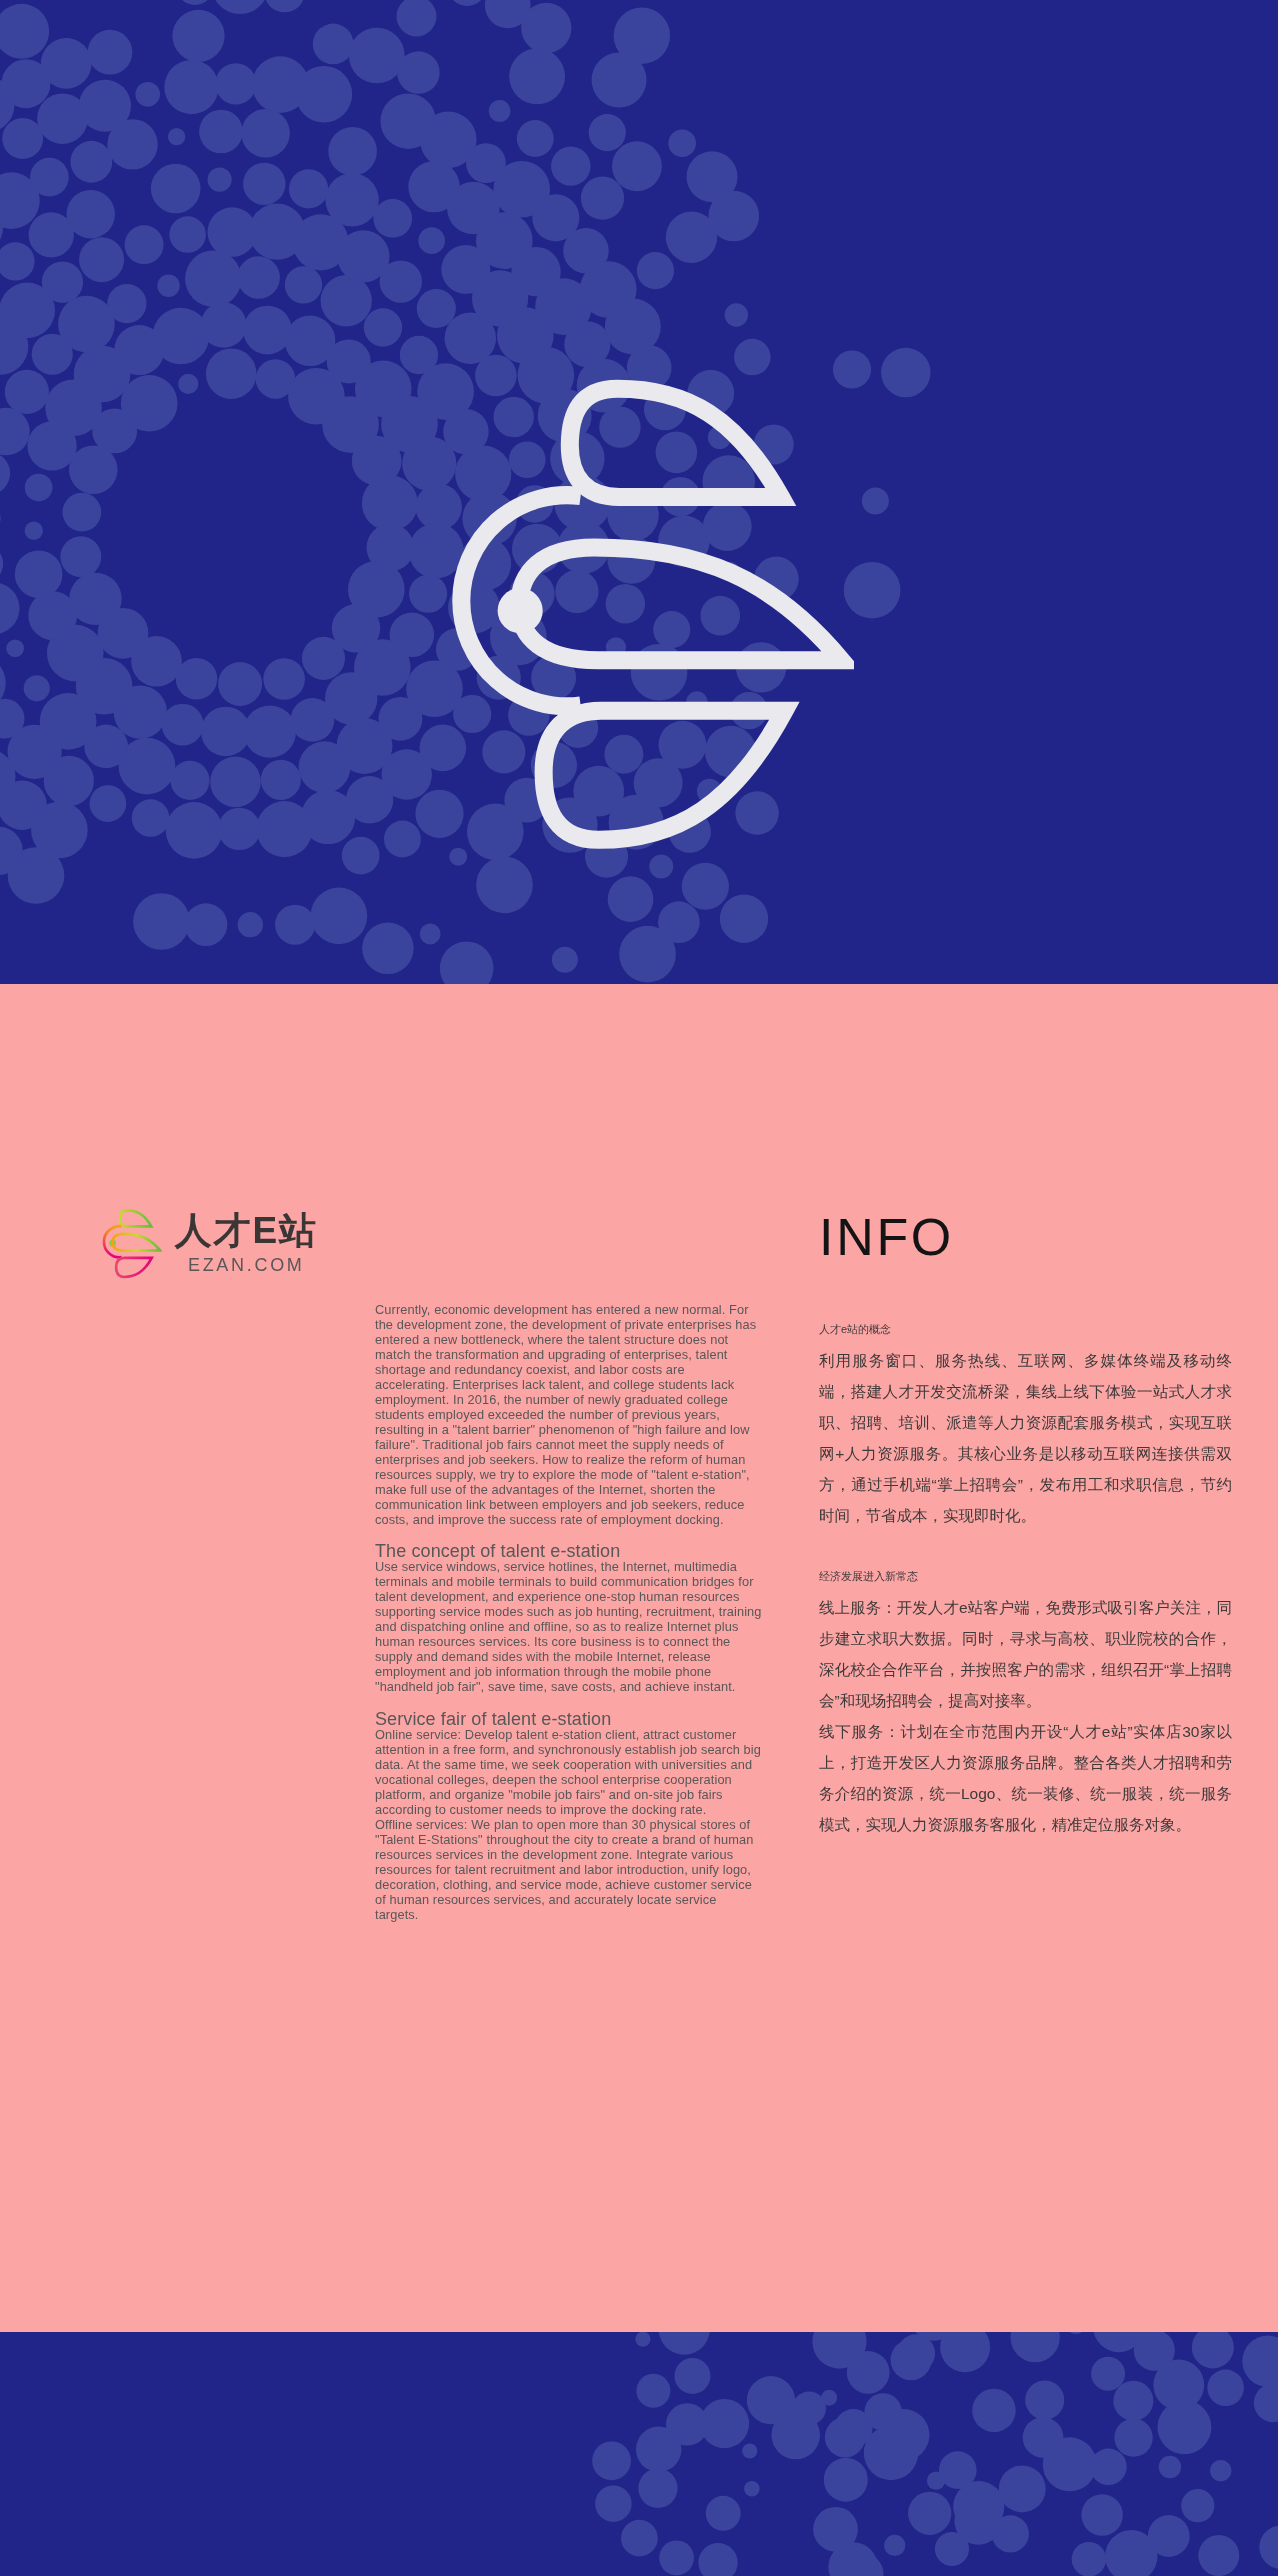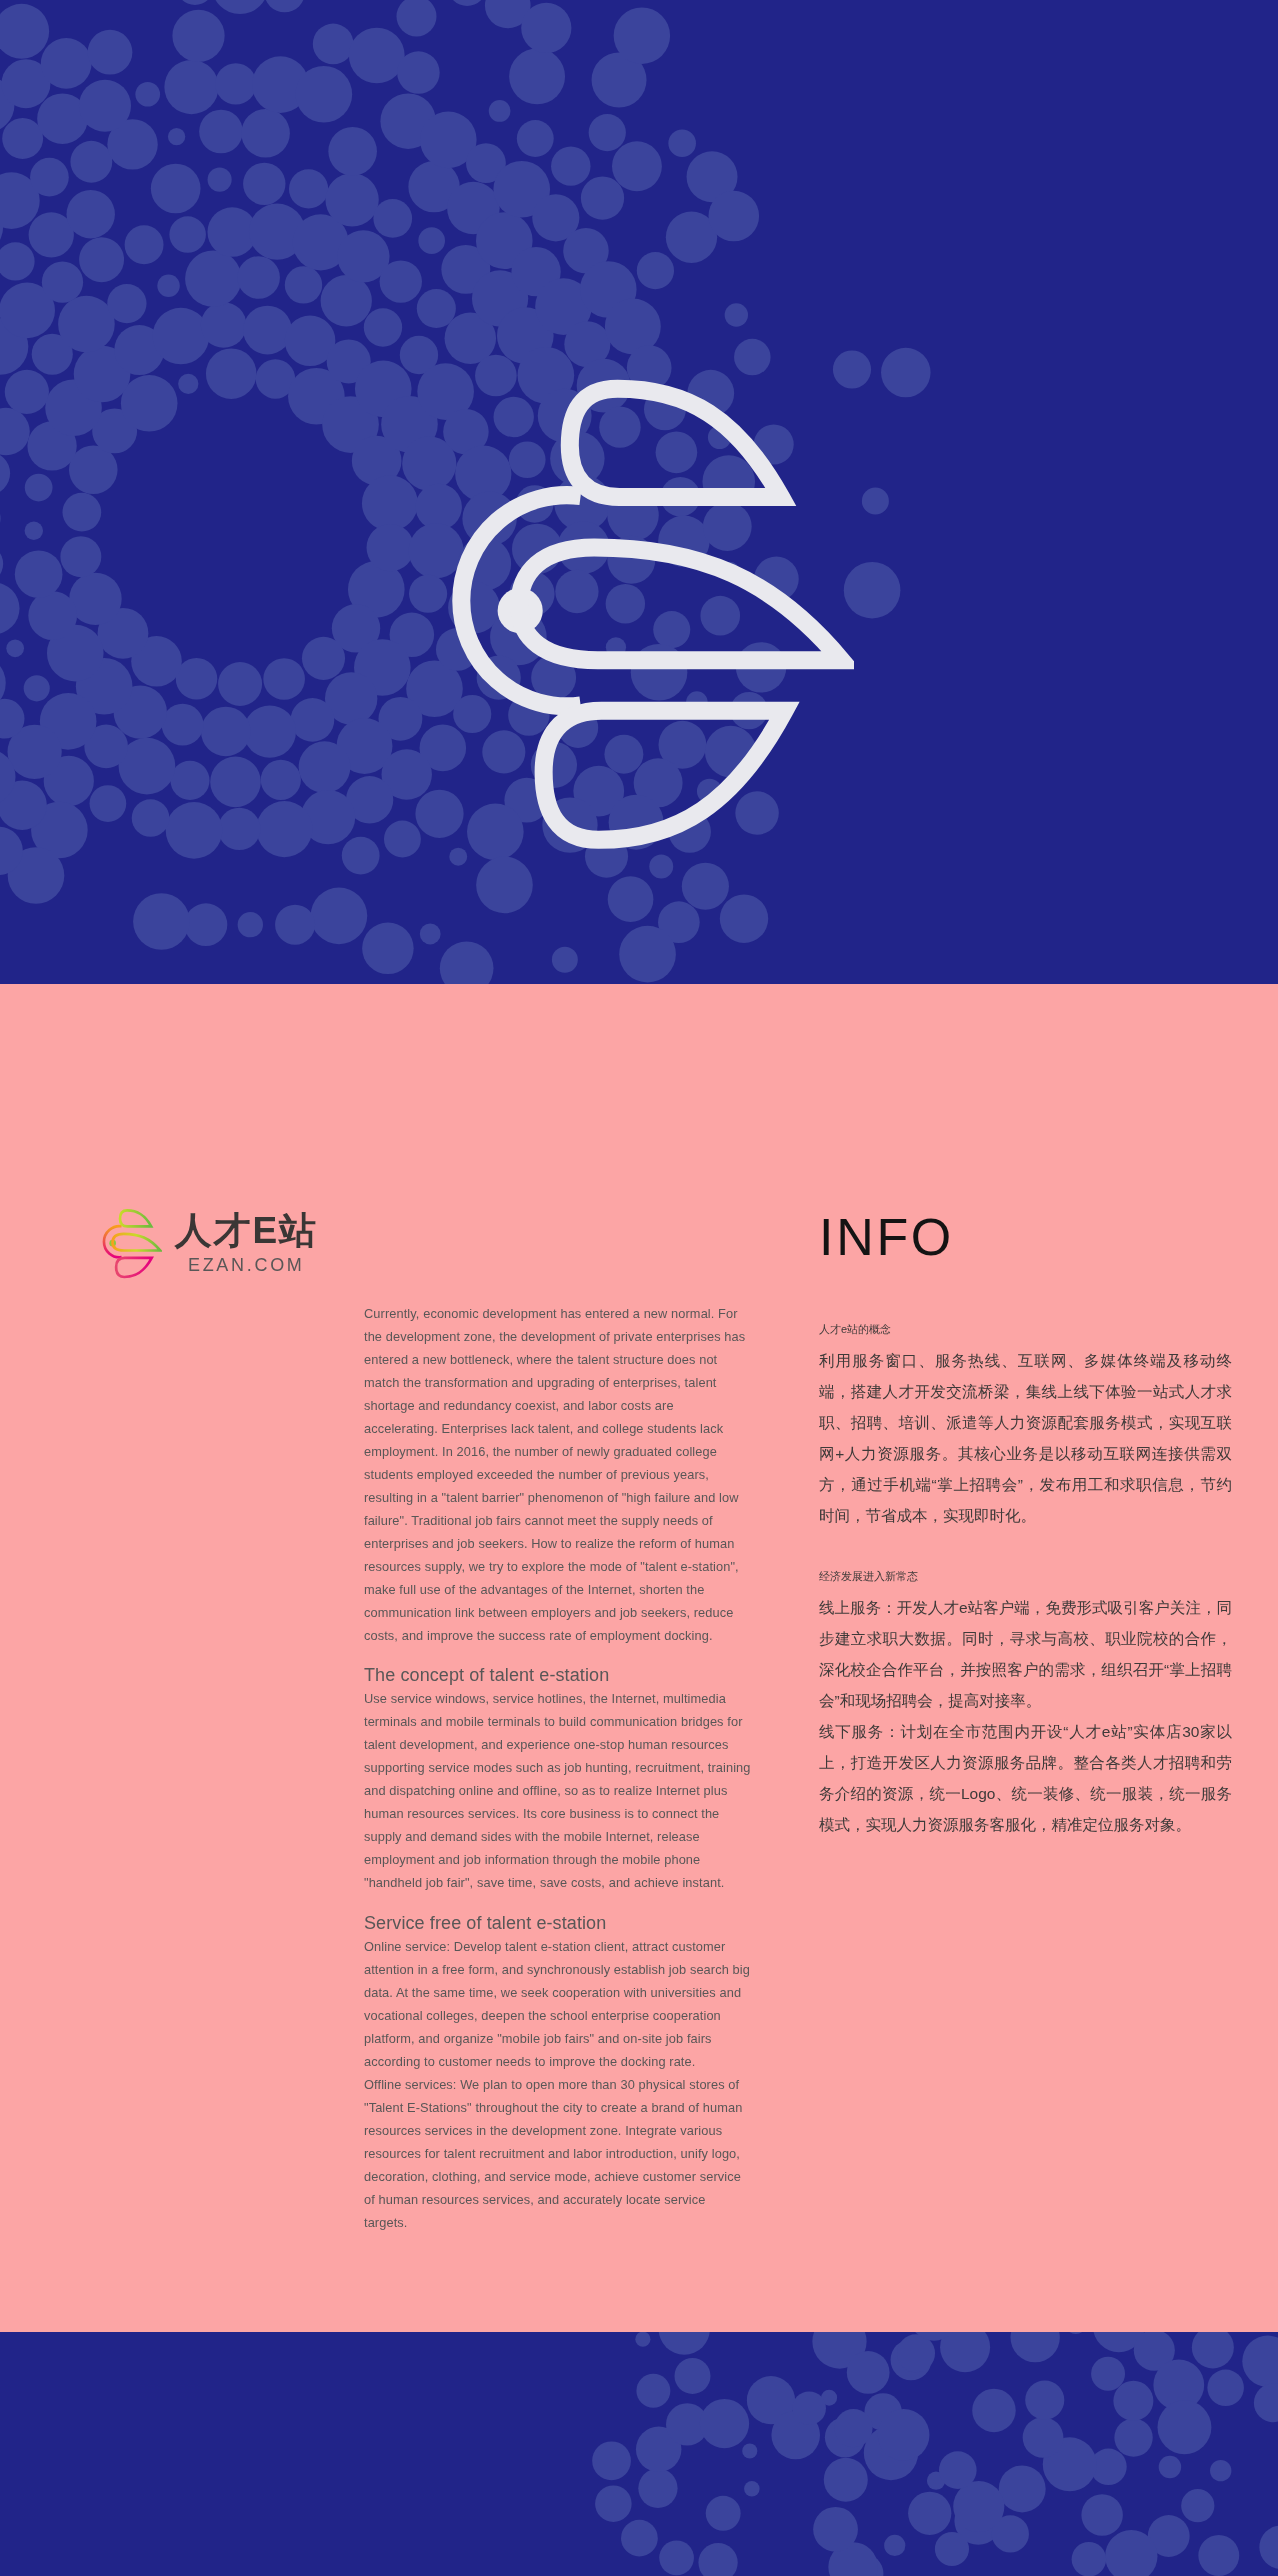--- a/index.html
+++ b/index.html
@@ -18,22 +18,22 @@
 
   
   .brand-block{position:absolute;left:102px;top:1209px;display:flex;align-items:center;}
   .brand-mark{width:60px;height:70px;}
   .brand-mark svg{width:100%;height:100%;display:block;}
   .brand-text{margin-left:12.8px;display:flex;flex-direction:column;align-items:center;}
   .logotype{font-size:37px;font-weight:900;color:#3a3635;letter-spacing:1.8px;line-height:1.05;}
   .domain{margin-top:3.7px;font-size:18px;letter-spacing:2.7px;color:#595757;font-weight:400;}
 
   
-  .en-col{position:absolute;left:364px;top:1302px;width:387px;
-          font-size:12.8px;line-height:23px;color:#595757;letter-spacing:0.1px;}
+  .en-col{position:absolute;left:375px;top:1302px;width:387px;
+          font-size:12.8px;line-height:15px;color:#595757;letter-spacing:0.1px;}
   .en-col .blk{padding:0;}
   .en-col .blk-p{margin:0 0 17.4px 0;}
   .en-col .blk-h{margin:0;font-size:18px;font-weight:400;}
   .en-col .blk-p0{margin:0;}
 
   
   .cn-col{position:absolute;left:819px;top:1211px;width:413px;color:#3e3a39;}
   .info-heading{margin:0 0 51px 0;font-size:52px;font-weight:300;letter-spacing:2.7px;
                 color:#141414;line-height:1;}
   .cn-blocks{font-size:15.5px;line-height:31px;text-align:justify;}
@@ -383,21 +383,21 @@
       <div class="brand-text">
         <div class="logotype">人才E站</div>
         <div class="domain">EZAN.COM</div>
       </div>
     </div>
 
     <section class="en-col" id="en-col">
         <p class="blk blk-p">Currently, economic development has entered a new normal. For the development zone, the development of private enterprises has entered a new bottleneck, where the talent structure does not match the transformation and upgrading of enterprises, talent shortage and redundancy coexist, and labor costs are accelerating. Enterprises lack talent, and college students lack employment. In 2016, the number of newly graduated college students employed exceeded the number of previous years, resulting in a "talent barrier" phenomenon of "high failure and low failure". Traditional job fairs cannot meet the supply needs of enterprises and job seekers. How to realize the reform of human resources supply, we try to explore the mode of "talent e-station", make full use of the advantages of the Internet, shorten the communication link between employers and job seekers, reduce costs, and improve the success rate of employment docking.</p>
         <p class="blk blk-h">The concept of talent e-station</p>
         <p class="blk blk-p">Use service windows, service hotlines, the Internet, multimedia terminals and mobile terminals to build communication bridges for talent development, and experience one-stop human resources supporting service modes such as job hunting, recruitment, training and dispatching online and offline, so as to realize Internet plus human resources services. Its core business is to connect the supply and demand sides with the mobile Internet, release employment and job information through the mobile phone "handheld job fair", save time, save costs, and achieve instant.</p>
-        <p class="blk blk-h">Service free of talent e-station</p>
+        <p class="blk blk-h">Service fair of talent e-station</p>
         <p class="blk blk-p0">Online service: Develop talent e-station client, attract customer attention in a free form, and synchronously establish job search big data. At the same time, we seek cooperation with universities and vocational colleges, deepen the school enterprise cooperation platform, and organize "mobile job fairs" and on-site job fairs according to customer needs to improve the docking rate.</p>
         <p class="blk blk-p0">Offline services: We plan to open more than 30 physical stores of "Talent E-Stations" throughout the city to create a brand of human resources services in the development zone. Integrate various resources for talent recruitment and labor introduction, unify logo, decoration, clothing, and service mode, achieve customer service of human resources services, and accurately locate service targets.</p>
       </section>
 
     <section class="cn-col">
       <h1 class="info-heading">INFO</h1>
       <div class="cn-blocks" id="cn-blocks">
           <p class="blk blk-h">人才e站的概念</p>
           <p class="blk blk-p">利用服务窗口、服务热线、互联网、多媒体终端及移动终端，搭建人才开发交流桥梁，集线上线下体验一站式人才求职、招聘、培训、派遣等人力资源配套服务模式，实现互联网+人力资源服务。其核心业务是以移动互联网连接供需双方，通过手机端“掌上招聘会”，发布用工和求职信息，节约时间，节省成本，实现即时化。</p>
           <p class="blk blk-h">经济发展进入新常态</p>

